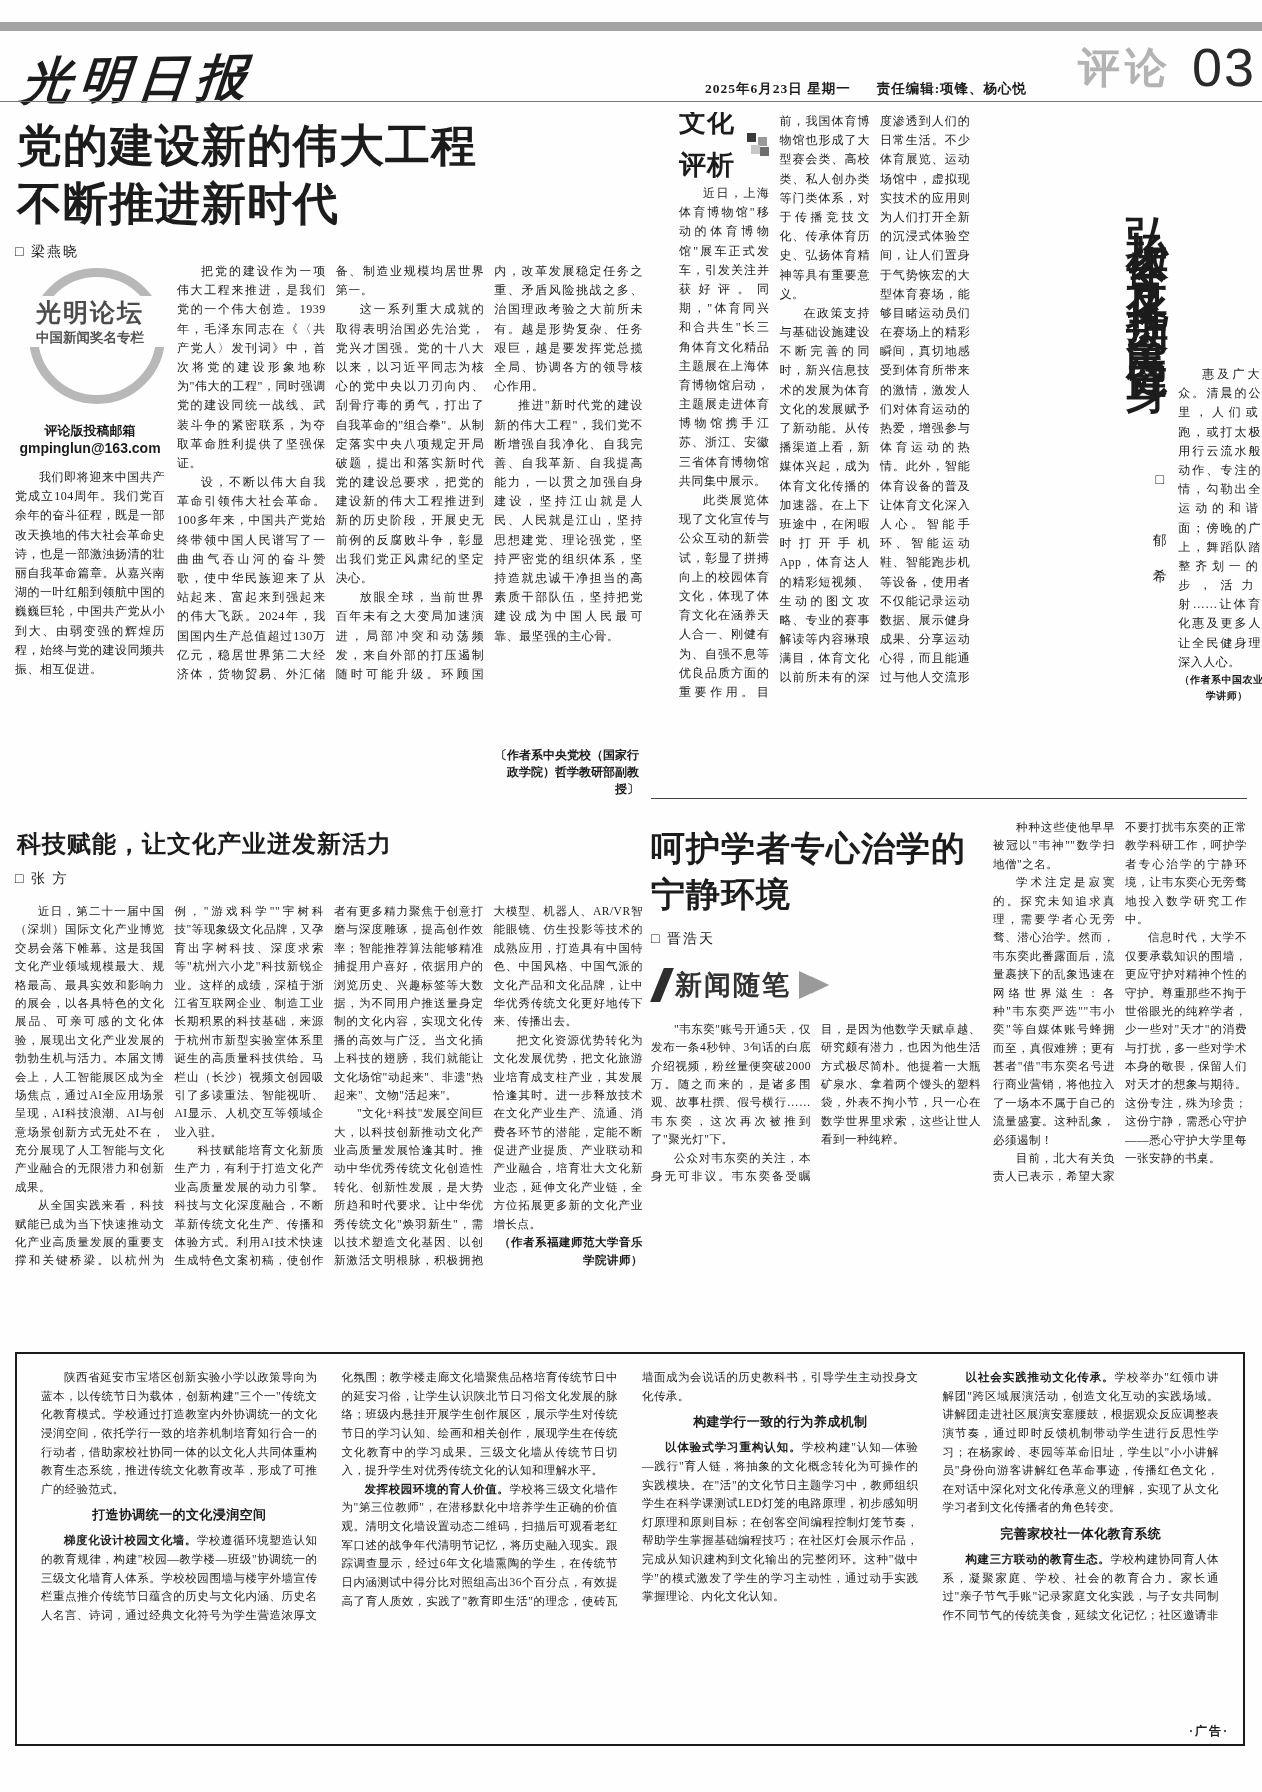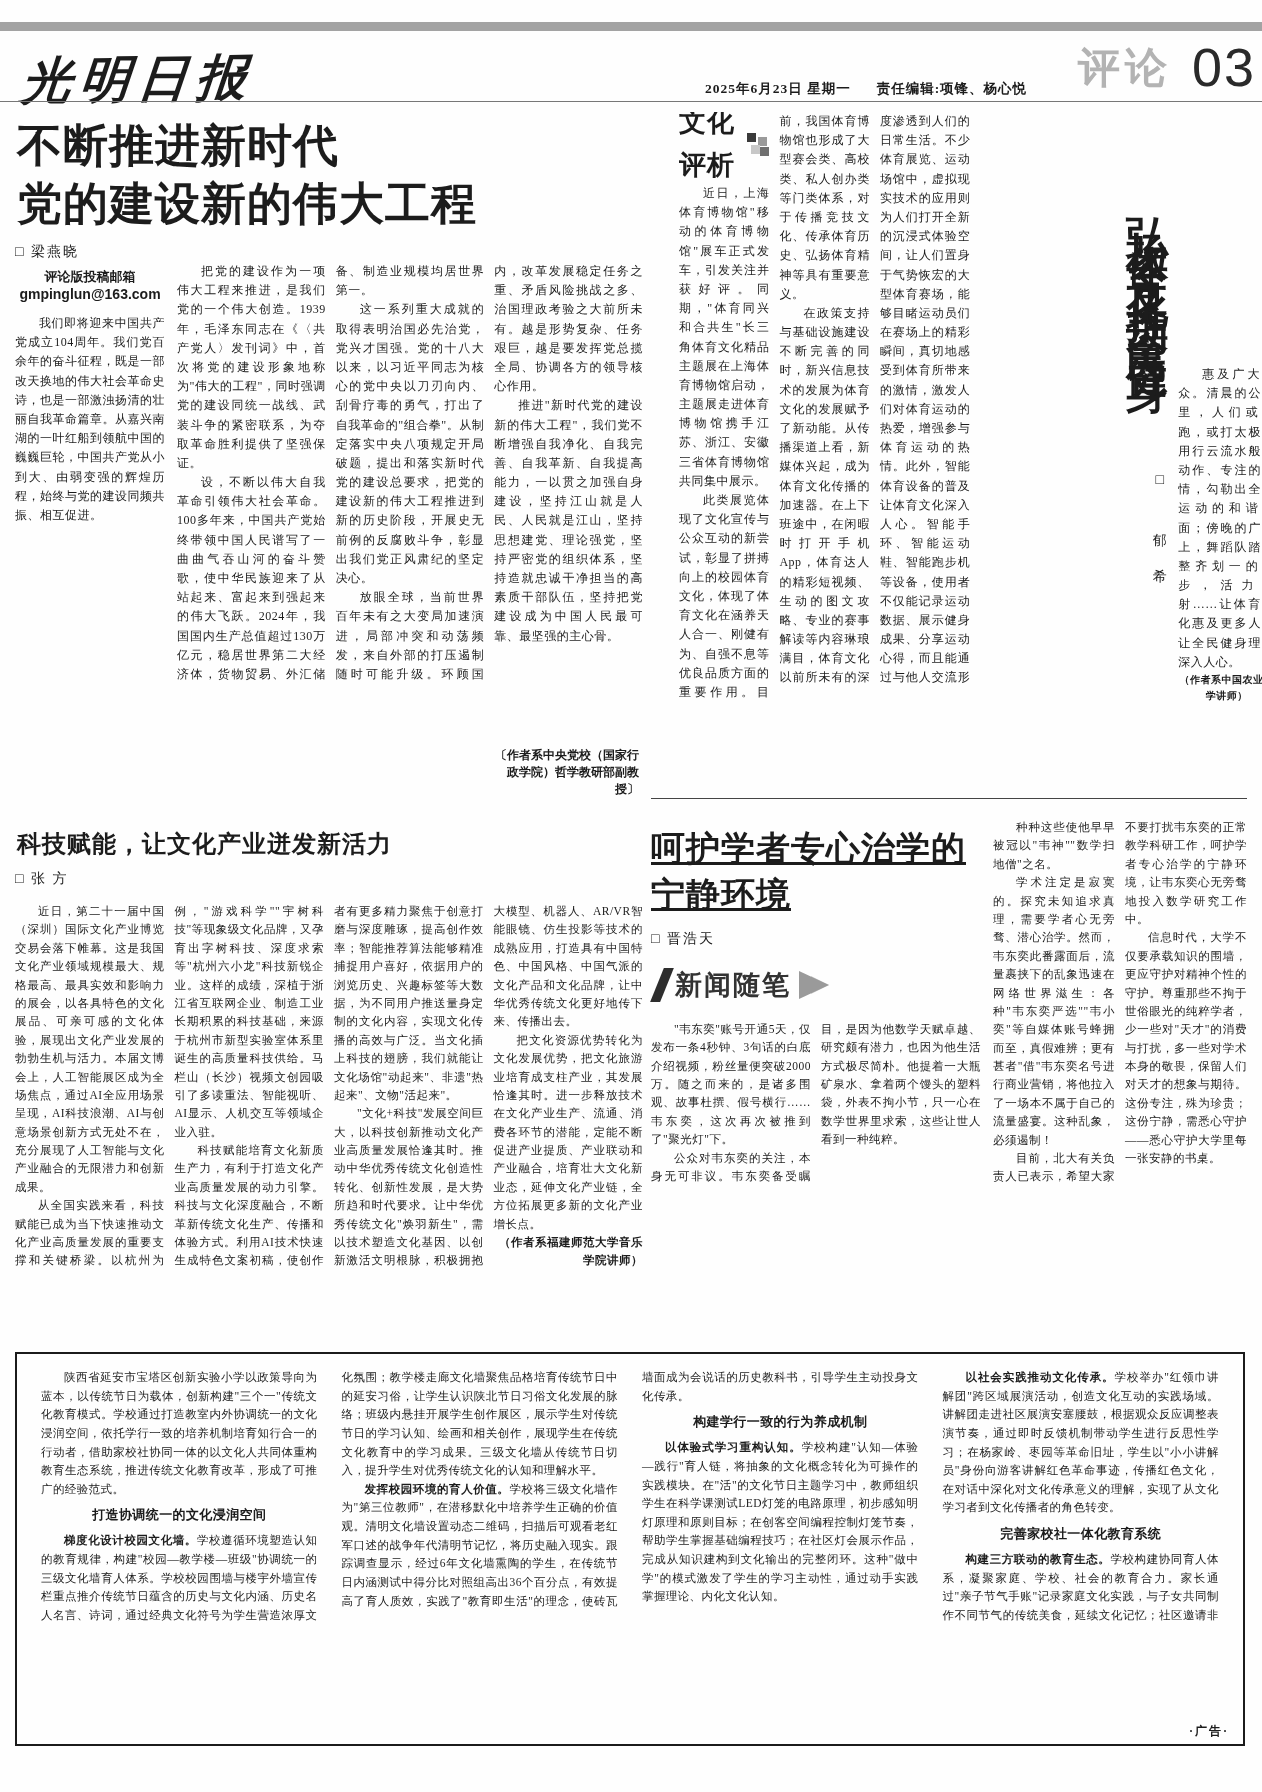--- a/index.html
+++ b/index.html
@@ -58,21 +58,21 @@
   .a2-right{width:150px;display:flex;flex-direction:column;justify-content:flex-end;
         font-size:12px;line-height:1.6;letter-spacing:.5px;overflow:hidden;}
   
   .band-mid{position:absolute;left:15px;top:812px;width:1232px;height:534px;}
   .mid-rule{position:absolute;left:636px;top:-14px;width:596px;border-top:1.5px solid #444;}
   .a3{position:absolute;left:0;top:0;width:628px;height:534px;}
   .a3-title{font-size:24px;font-weight:bold;letter-spacing:1px;margin:16px 0 4px 2px;}
   .a3-cols{margin-top:14px;column-count:4;height:408px;font-size:11.5px;}
   .a4{position:absolute;left:636px;top:0;width:596px;height:534px;display:flex;gap:12px;}
   .a4-left{width:330px;flex:none;display:flex;flex-direction:column;}
-  .a4-title{font-size:34px;font-weight:bold;letter-spacing:1px;margin:14px 0 2px 0;line-height:1.35;text-decoration:underline;}
+  .a4-title{font-size:34px;font-weight:bold;letter-spacing:1px;margin:14px 0 2px 0;line-height:1.35;}
   .a4-body-l{column-count:2;height:298px;font-size:11.5px;margin-top:6px;}
   .a4-right{flex:1;column-count:2;height:522px;font-size:11.5px;padding-top:6px;}
   
   .essay{display:flex;align-items:center;gap:8px;height:54px;margin:10px 0 2px 6px;}
   .essay-bar{width:10px;height:34px;background:#2d2d2d;transform:skewX(-22deg);}
   .essay-text{font-size:27px;font-weight:900;color:#333;letter-spacing:2px;
         font-family:"Liberation Sans",sans-serif;}
   .essay-fold{width:0;height:0;border-left:30px solid #9a9a9a;border-top:14px solid transparent;
         border-bottom:14px solid transparent;position:relative;}
   .essay-fold2{width:0;height:0;border-left:18px solid #cfcfcf;border-top:9px solid transparent;
@@ -101,26 +101,31 @@
     <span>2025年6月23日  星期一</span><span>责任编辑:项锋、杨心悦</span>
   </div>
   <div class="section-label">评论</div>
   <div class="page-no">03</div>
   <div class="head-rule"></div>
 
   <div class="band-top">
 
     <div class="a1">
       <div class="a1-title">
+        <div>党的建设新的伟大工程</div>
         <div>不断推进新时代</div>
-        <div>党的建设新的伟大工程</div>
       </div>
       <div class="byline">□ 梁燕晓</div>
       <div class="a1-body">
         <div class="a1-col1">
+          <div class="forum">
+            <div class="forum-arc"></div>
+            <div class="forum-t1">光明论坛</div>
+            <div class="forum-t2">中国新闻奖名专栏</div>
+          </div>
           <div class="mailbox">
             <div>评论版投稿邮箱</div>
             <div class="em">gmpinglun@163.com</div>
           </div>
           <p class="para">我们即将迎来中国共产党成立104周年。我们党百余年的奋斗征程，既是一部改天换地的伟大社会革命史诗，也是一部激浊扬清的壮丽自我革命篇章。从嘉兴南湖的一叶红船到领航中国的巍巍巨轮，中国共产党从小到大、由弱变强的辉煌历程，始终与党的建设同频共振、相互促进。</p>
         </div>
         <div class="a1-cols cols">
             <p class="para">把党的建设作为一项伟大工程来推进，是我们党的一个伟大创造。1939年，毛泽东同志在《〈共产党人〉发刊词》中，首次将党的建设形象地称为"伟大的工程"，同时强调党的建设同统一战线、武装斗争的紧密联系，为夺取革命胜利提供了坚强保证。</p>
             <p class="para">设，不断以伟大自我革命引领伟大社会革命。100多年来，中国共产党始终带领中国人民谱写了一曲曲气吞山河的奋斗赞歌，使中华民族迎来了从站起来、富起来到强起来的伟大飞跃。2024年，我国国内生产总值超过130万亿元，稳居世界第二大经济体，货物贸易、外汇储备、制造业规模均居世界第一。</p>
             <p class="para">这一系列重大成就的取得表明治国必先治党，党兴才国强。党的十八大以来，以习近平同志为核心的党中央以刀刃向内、刮骨疗毒的勇气，打出了自我革命的"组合拳"。从制定落实中央八项规定开局破题，提出和落实新时代党的建设总要求，把党的建设新的伟大工程推进到新的历史阶段，开展史无前例的反腐败斗争，彰显出我们党正风肃纪的坚定决心。</p>

